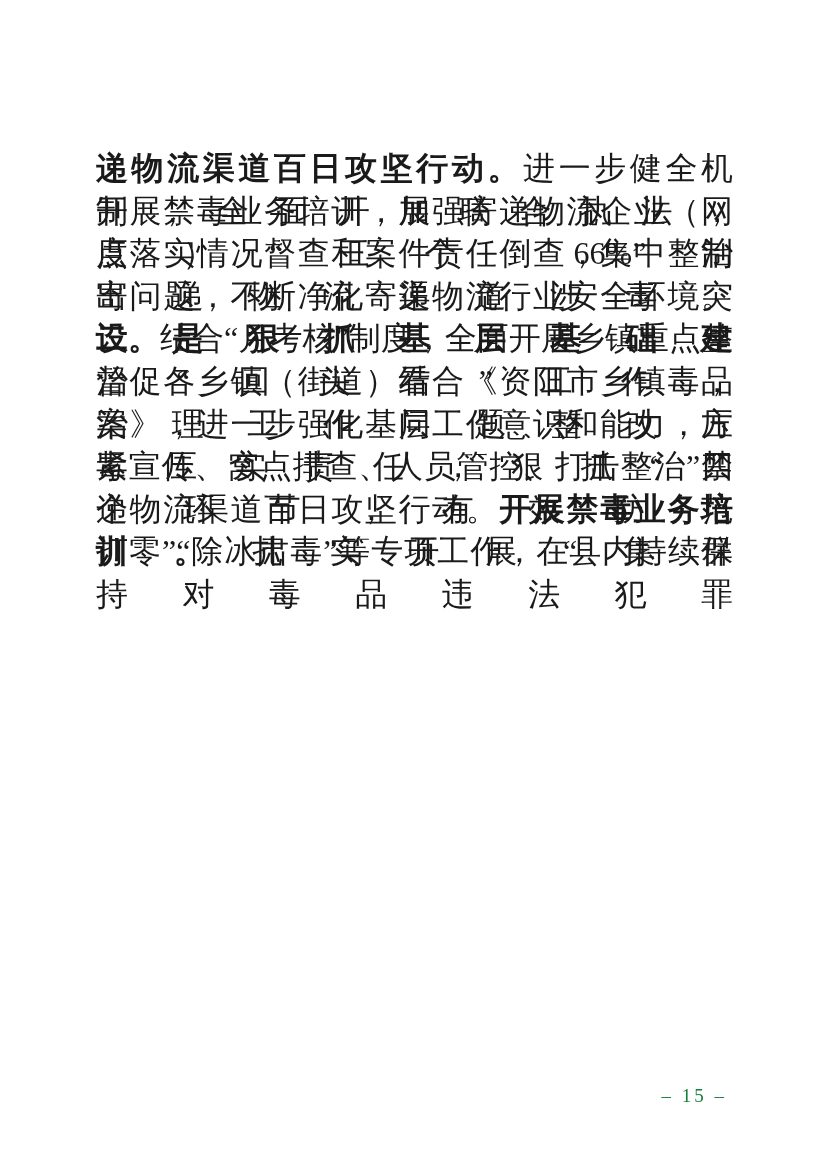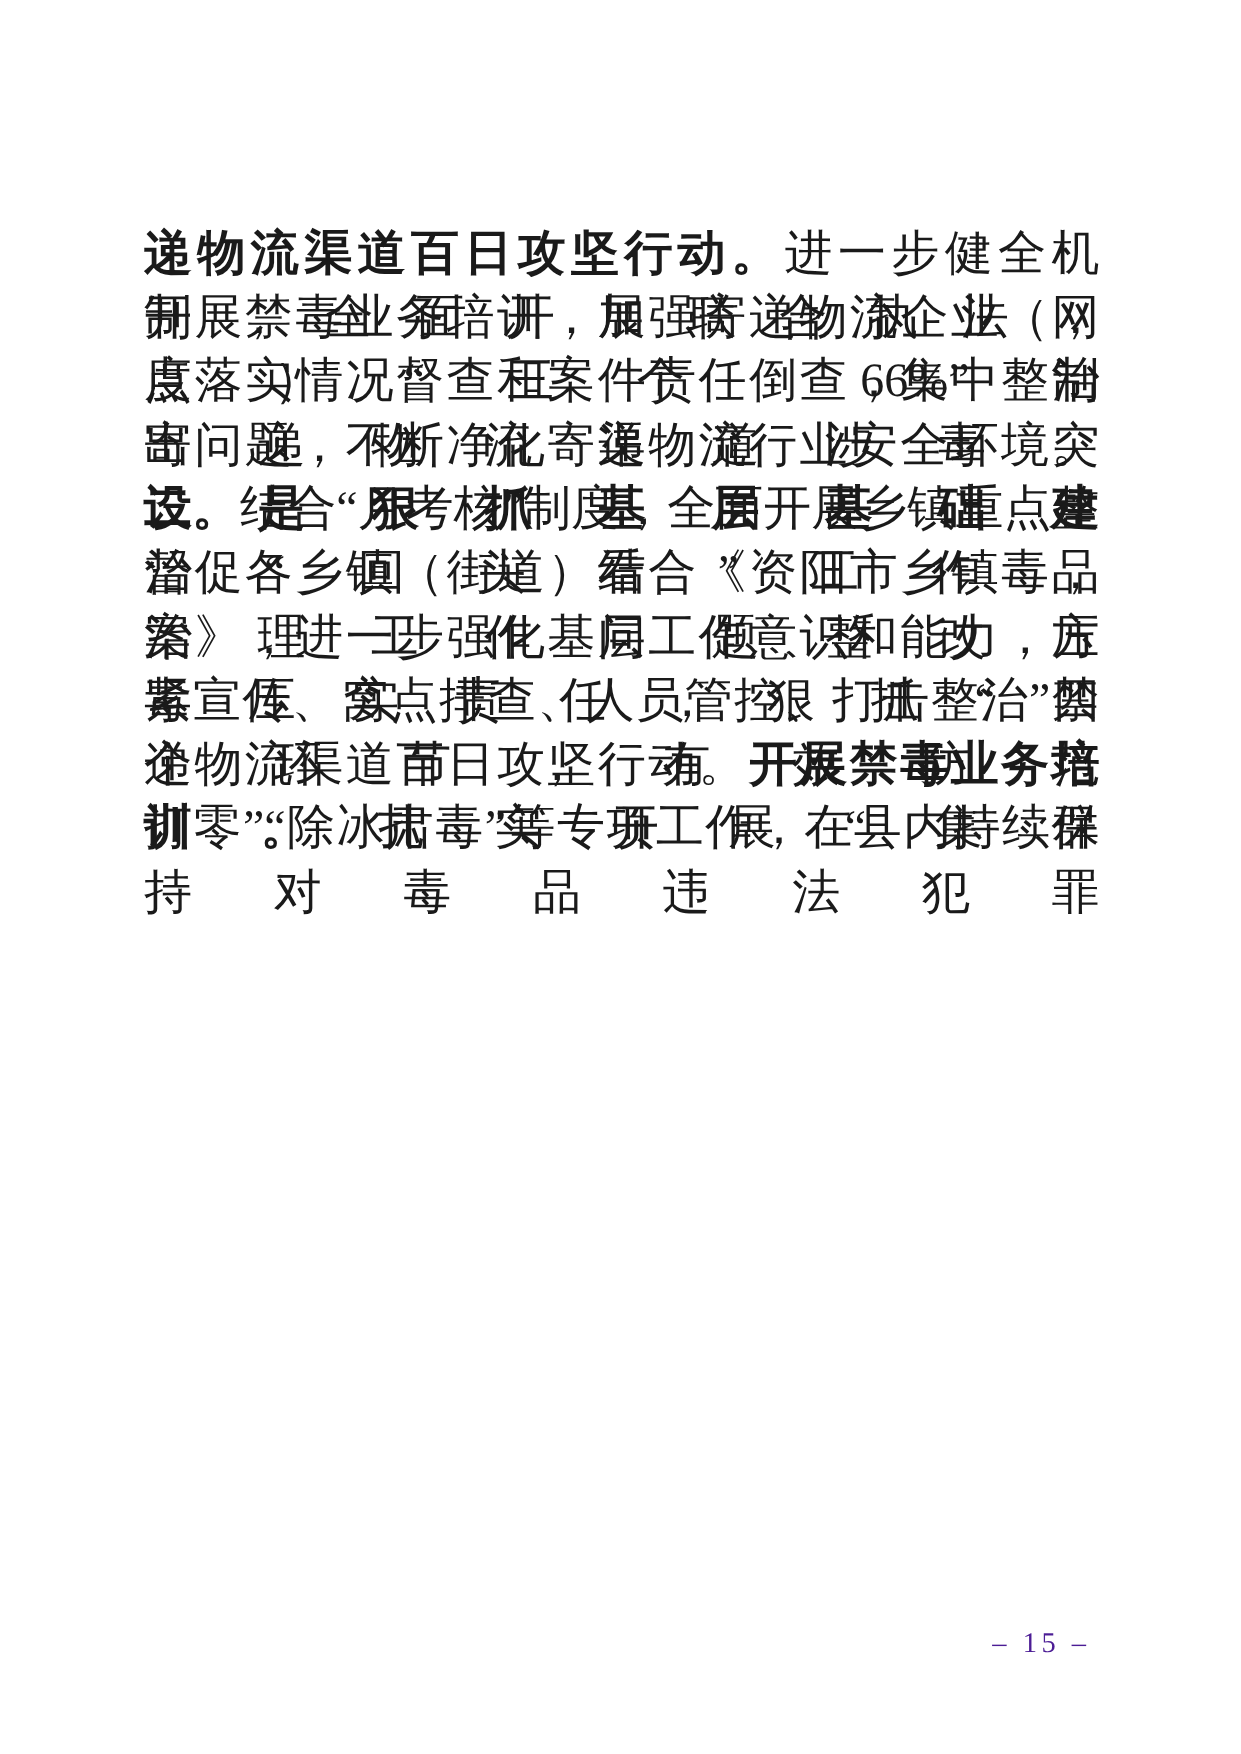--- a/index.html
+++ b/index.html
@@ -41,21 +41,21 @@
     font-weight: 700;
   }
   .seg-normal {
     font-weight: 400;
   }
   .page-number {
     position: absolute;
     right: 100px;
     bottom: 62px;
     font-size: 19px;
-    color: #4c1d95;
+    color: #15803d;
     letter-spacing: 3px;
     font-family: "Liberation Serif", "DejaVu Serif", serif;
   }
 </style>
 </head>
 <body>
 
 <div class="page">
   <div class="text-block">
       <div class="line justify"><span class="seg-bold">递物流渠道百日攻坚行动。</span><span class="seg-normal">进一步健全机制，全面开展联合执法，</span></div>

